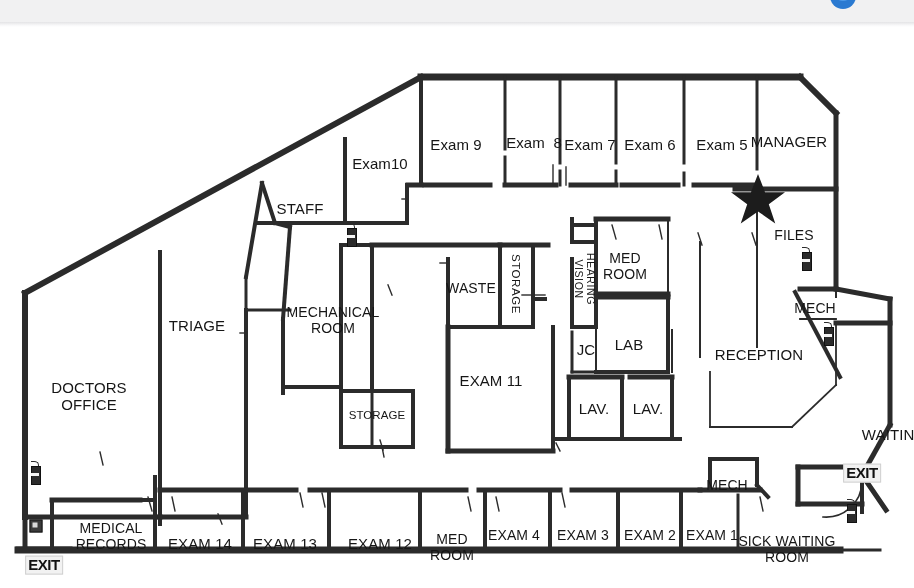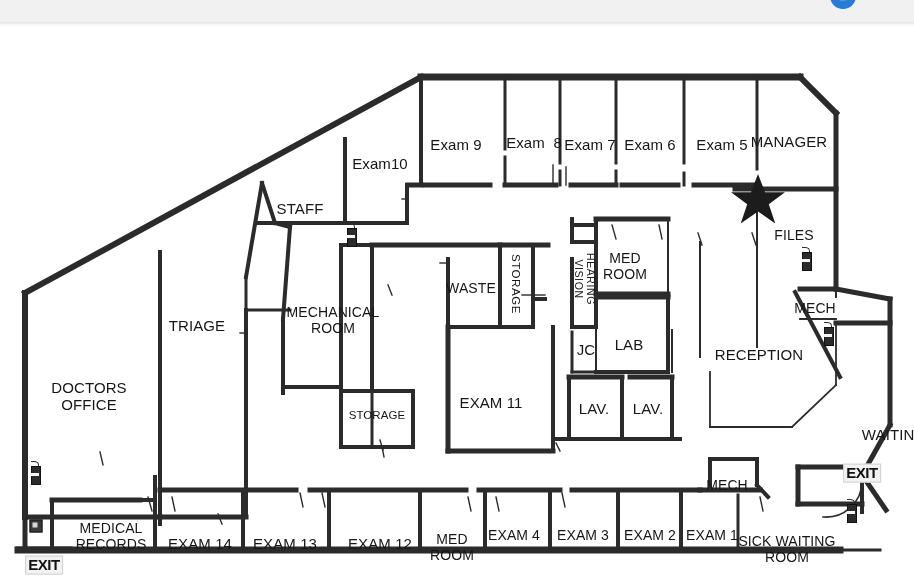--- a/index.html
+++ b/index.html
@@ -305,21 +305,21 @@
 ROOM</div>
       <div class="lbl s11" style="left: 377px; top: 388px;">STORAGE</div>
       <div class="lbl s12" style="left: 471px; top: 262px;">WASTE</div>
       <div class="lbl s11 vert" style="left: 516px; top: 257px;">STORAGE</div>
       <div class="lbl s10 vert" style="left: 584px; top: 252px;">HEARING
 VISION</div>
       <div class="lbl s12" style="left: 625px; top: 240px;">MED
 ROOM</div>
       <div class="lbl s13" style="left: 586px; top: 323px;">JC</div>
       <div class="lbl s13" style="left: 629px; top: 318px;">LAB</div>
-      <div class="lbl s13" style="left: 491px; top: 376px;">EXAM 11</div>
+      <div class="lbl s13" style="left: 491px; top: 354px;">EXAM 11</div>
       <div class="lbl s13" style="left: 594px; top: 382px;">LAV.</div>
       <div class="lbl s13" style="left: 648px; top: 382px;">LAV.</div>
       <div class="lbl s12" style="left: 794px; top: 209px;">FILES</div>
       <div class="lbl s12" style="left: 815px; top: 282px;">MECH</div>
       <div class="lbl s13" style="left: 759px; top: 328px;">RECEPTION</div>
       <div class="lbl s13" style="left: 846px; top: 408px; margin-left: 48px;">WAITING</div>
       <div class="lbl s12" style="left: 727px; top: 459px;">MECH</div>
       <div class="lbl s12" style="left: 111px; top: 510px;">MEDICAL
 RECORDS</div>
       <div class="lbl s13" style="left: 200px; top: 517px; text-align: right;">EXAM 14</div>

